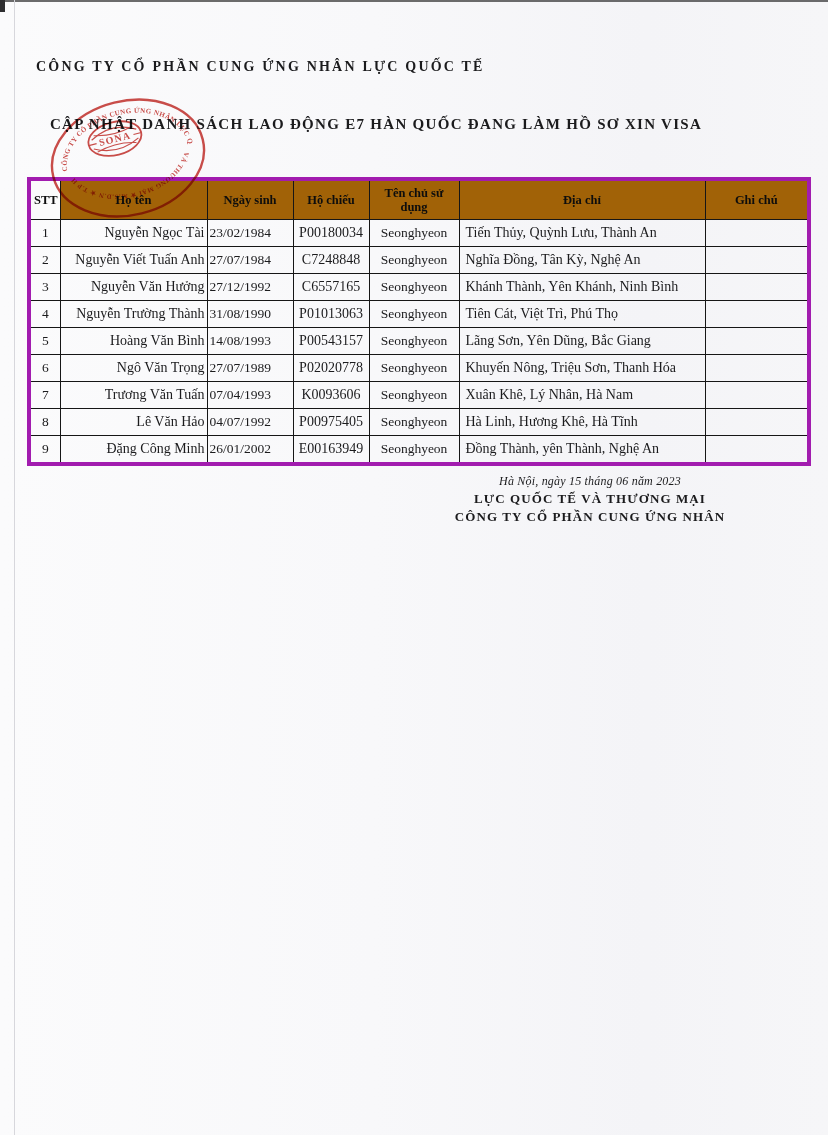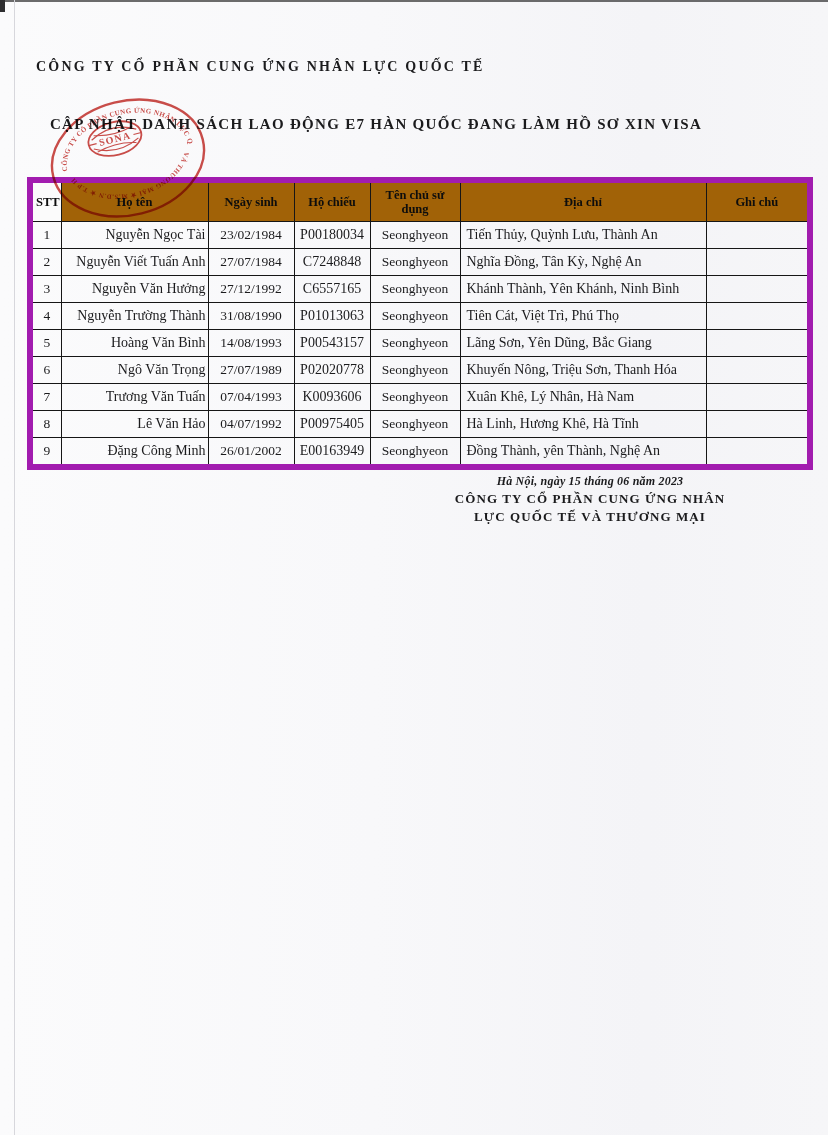--- a/index.html
+++ b/index.html
@@ -24,40 +24,40 @@
 
   table.doc-table{
     position:absolute;left:27px;top:177px;width:780px;
     border-collapse:collapse;table-layout:fixed;
     background:transparent;
   }
   .doc-table th,.doc-table td{
     border:1.5px solid #161616;
     overflow:hidden;white-space:nowrap;
   }
-  .doc-table{border:6px solid #a21caf;}
+  .doc-table{border:4px solid #a21caf;}
   .doc-table th{
     background:#a16207;color:#0d0d0d;
     font-size:12.5px;font-weight:bold;height:38px;
     text-align:center;vertical-align:middle;padding:0 3px;
   }
   .doc-table th.stt{background:#fbfbfb;}
   .doc-table th.wrap{white-space:normal;line-height:1.15;}
   .doc-table td{height:26px;font-size:14px;vertical-align:middle;padding:0 2px;}
   .doc-table td.c0{text-align:center;font-size:13.5px;}
   .doc-table td.c1{text-align:right;padding-left:6px;}
-  .doc-table td.c2{text-align:center;font-size:13.5px;margin-top:40px;}
+  .doc-table td.c2{font-size:13.5px;margin-top:40px;}
   .doc-table td.c3{text-align:center;font-size:14px;}
   .doc-table td.c4{text-align:center;font-size:13.5px;}
   .doc-table td.c5{text-align:left;padding-left:6px;}
 
   .signature-block{
     position:absolute;left:400px;top:474px;width:380px;text-align:center;line-height:1.25;
   }
-  .signature-block .date{font-style:italic;font-weight:bold;font-size:12px;letter-spacing:.2px;}
+  .signature-block .date{font-style:italic;font-weight:normal;font-size:12px;letter-spacing:.2px;}
   .signature-block .comp{font-weight:bold;font-size:13px;letter-spacing:1.1px;margin-top:2px;}
 
   .stamp{
     position:absolute;left:40px;top:96px;width:176px;height:124px;
     mix-blend-mode:multiply;opacity:.88;pointer-events:none;z-index:5;
   }
 </style>
 </head>
 <body>
 
@@ -172,22 +172,22 @@
         <td class="c3">E00163949</td>
         <td class="c4">Seonghyeon</td>
         <td class="c5">Đồng Thành, yên Thành, Nghệ An</td>
         <td class="c6"></td>
       </tr>
     </tbody>
 </table>
 
 <div class="signature-block">
   <div class="date">Hà Nội, ngày 15 tháng 06 năm 2023</div>
+  <div class="comp">LỰC QUỐC TẾ VÀ THƯƠNG MẠI</div>
   <div class="comp">CÔNG TY CỔ PHẦN CUNG ỨNG NHÂN</div>
-  <div class="comp">LỰC QUỐC TẾ VÀ THƯƠNG MẠI</div>
 </div>
 
 <svg class="stamp" viewBox="0 0 176 124">
   <defs>
     <path id="arcTop" d="M 26,62 A 62,44 0 1 1 150,62" fill="none"></path>
     <path id="arcBottom" d="M 146,66 A 60,42 0 0 1 30,66" fill="none"></path>
   </defs>
   <g transform="rotate(-14 88 62)" stroke="#c53531" fill="none">
     <ellipse cx="88" cy="62" rx="77" ry="57" stroke-width="2.4"></ellipse>
     <g stroke="none" fill="#c53531" font-family="Liberation Serif, DejaVu Serif, serif" font-weight="bold">

